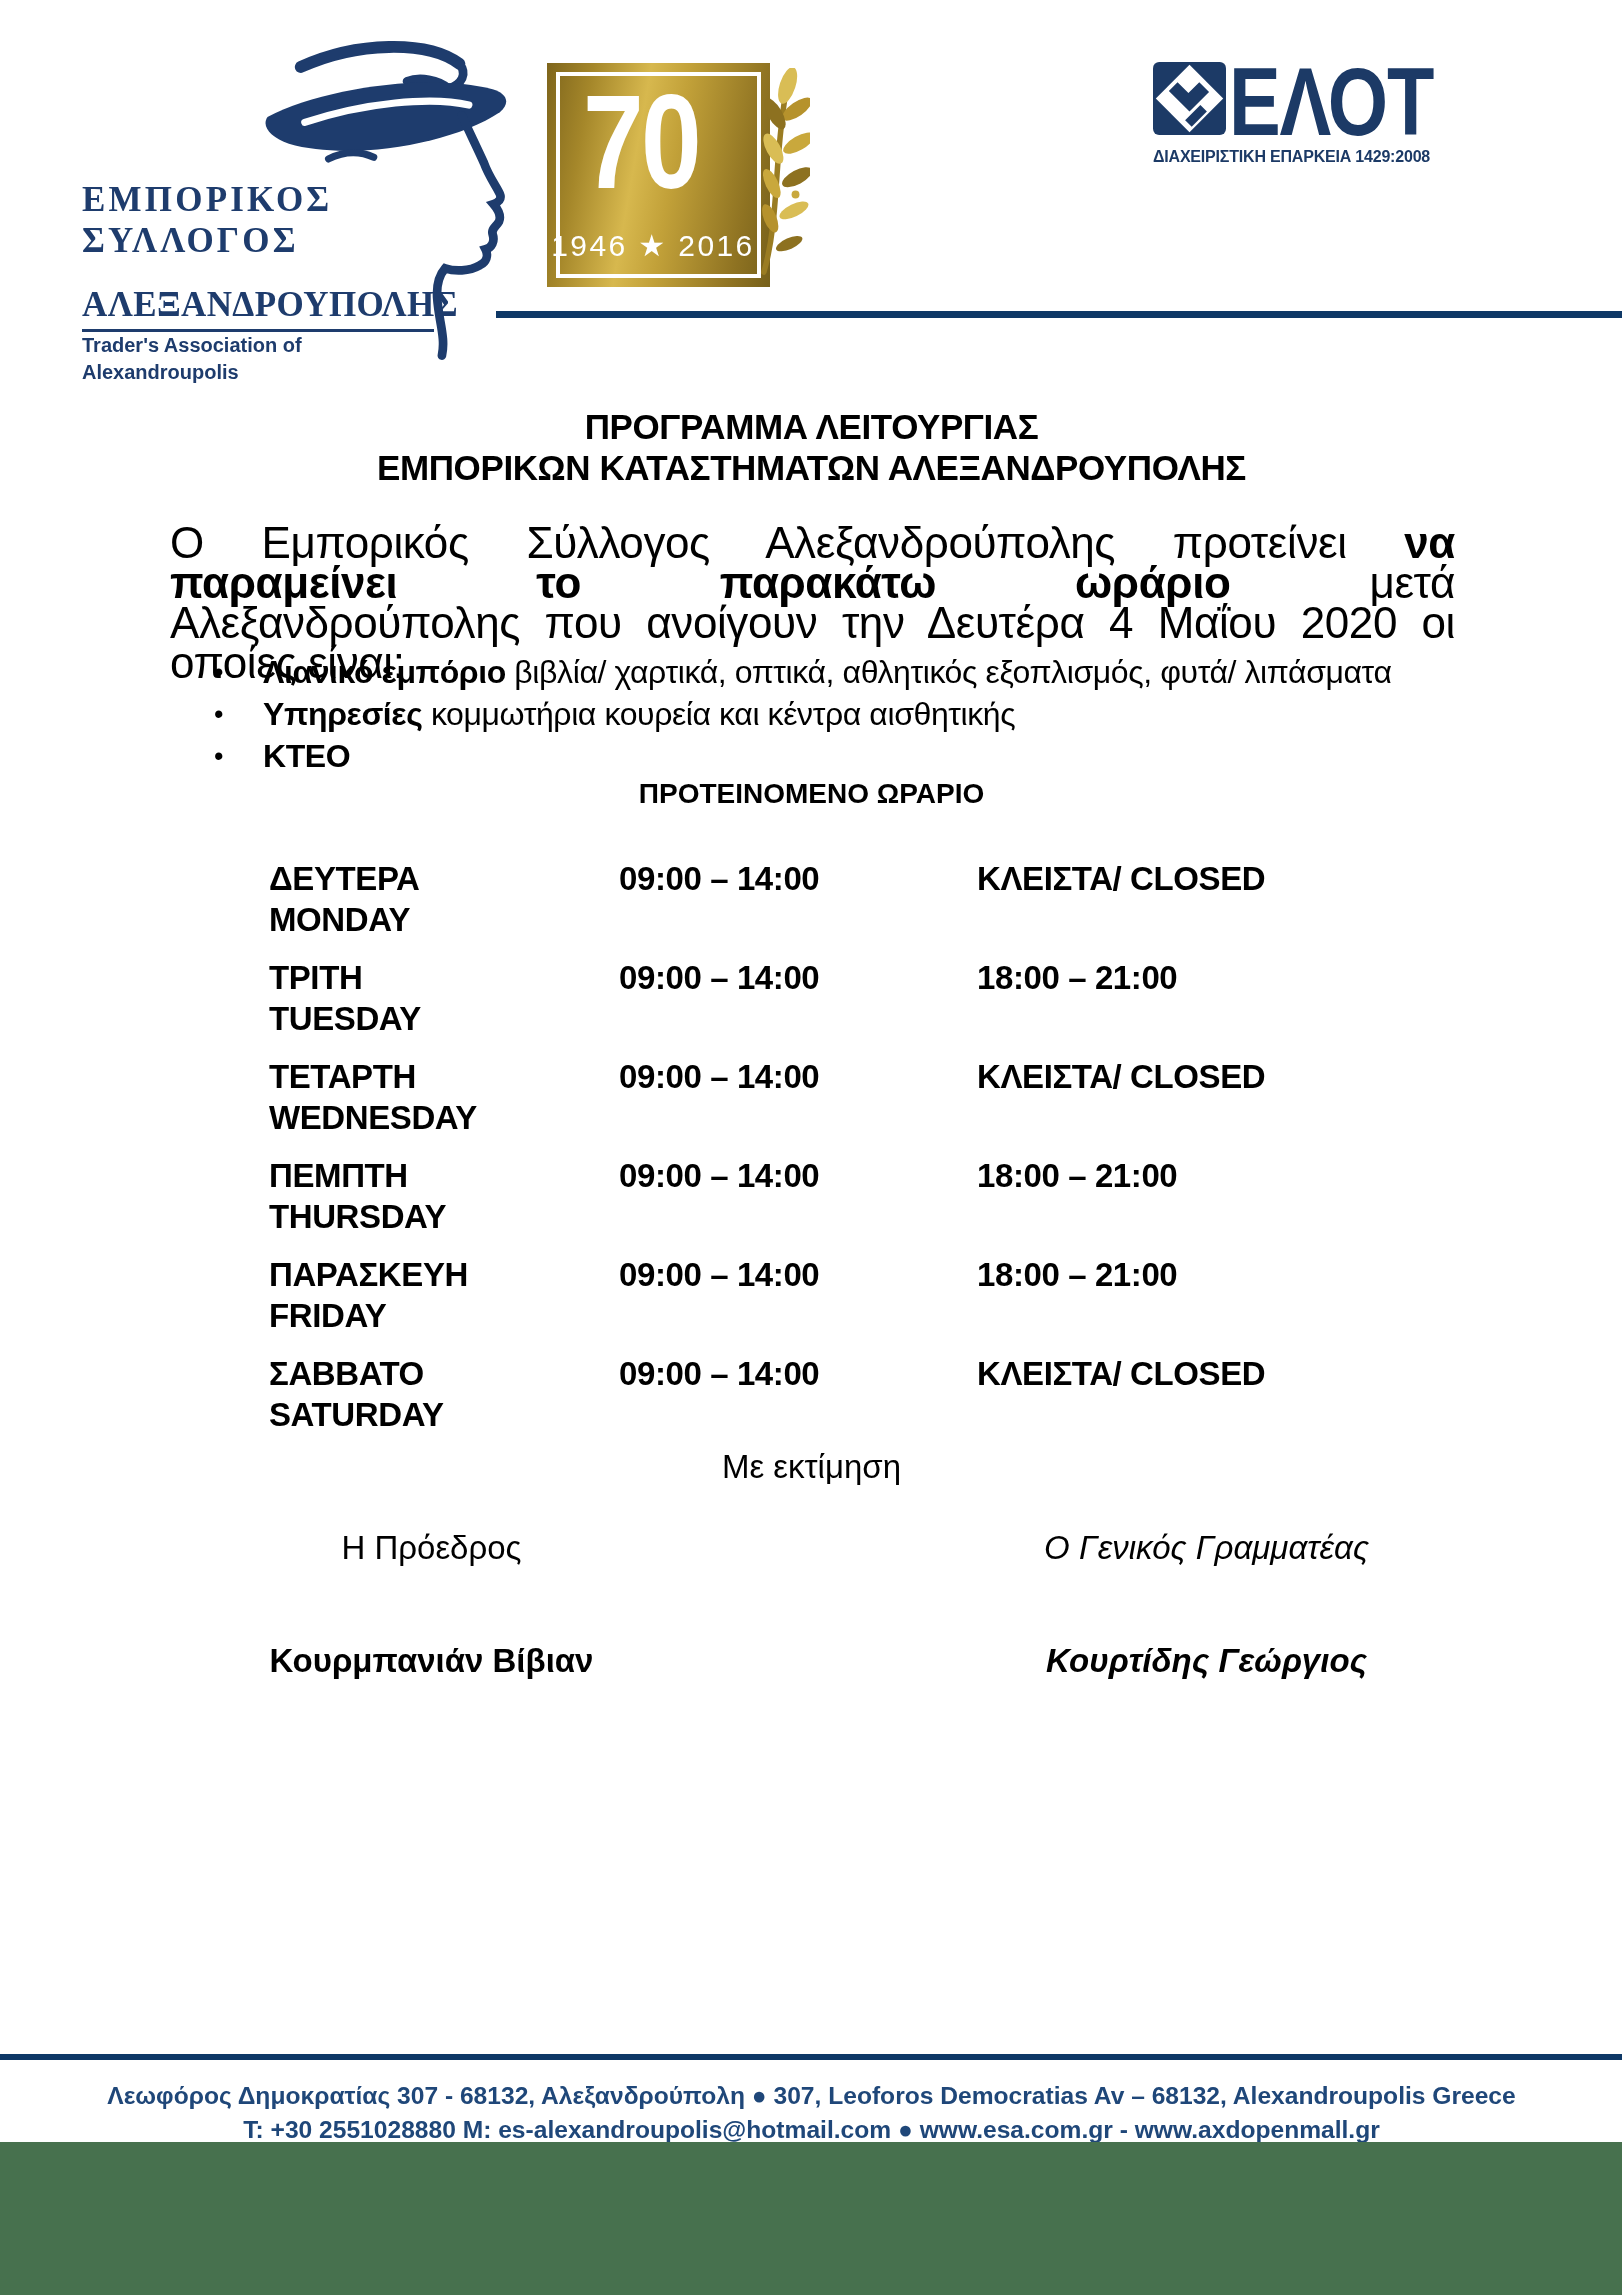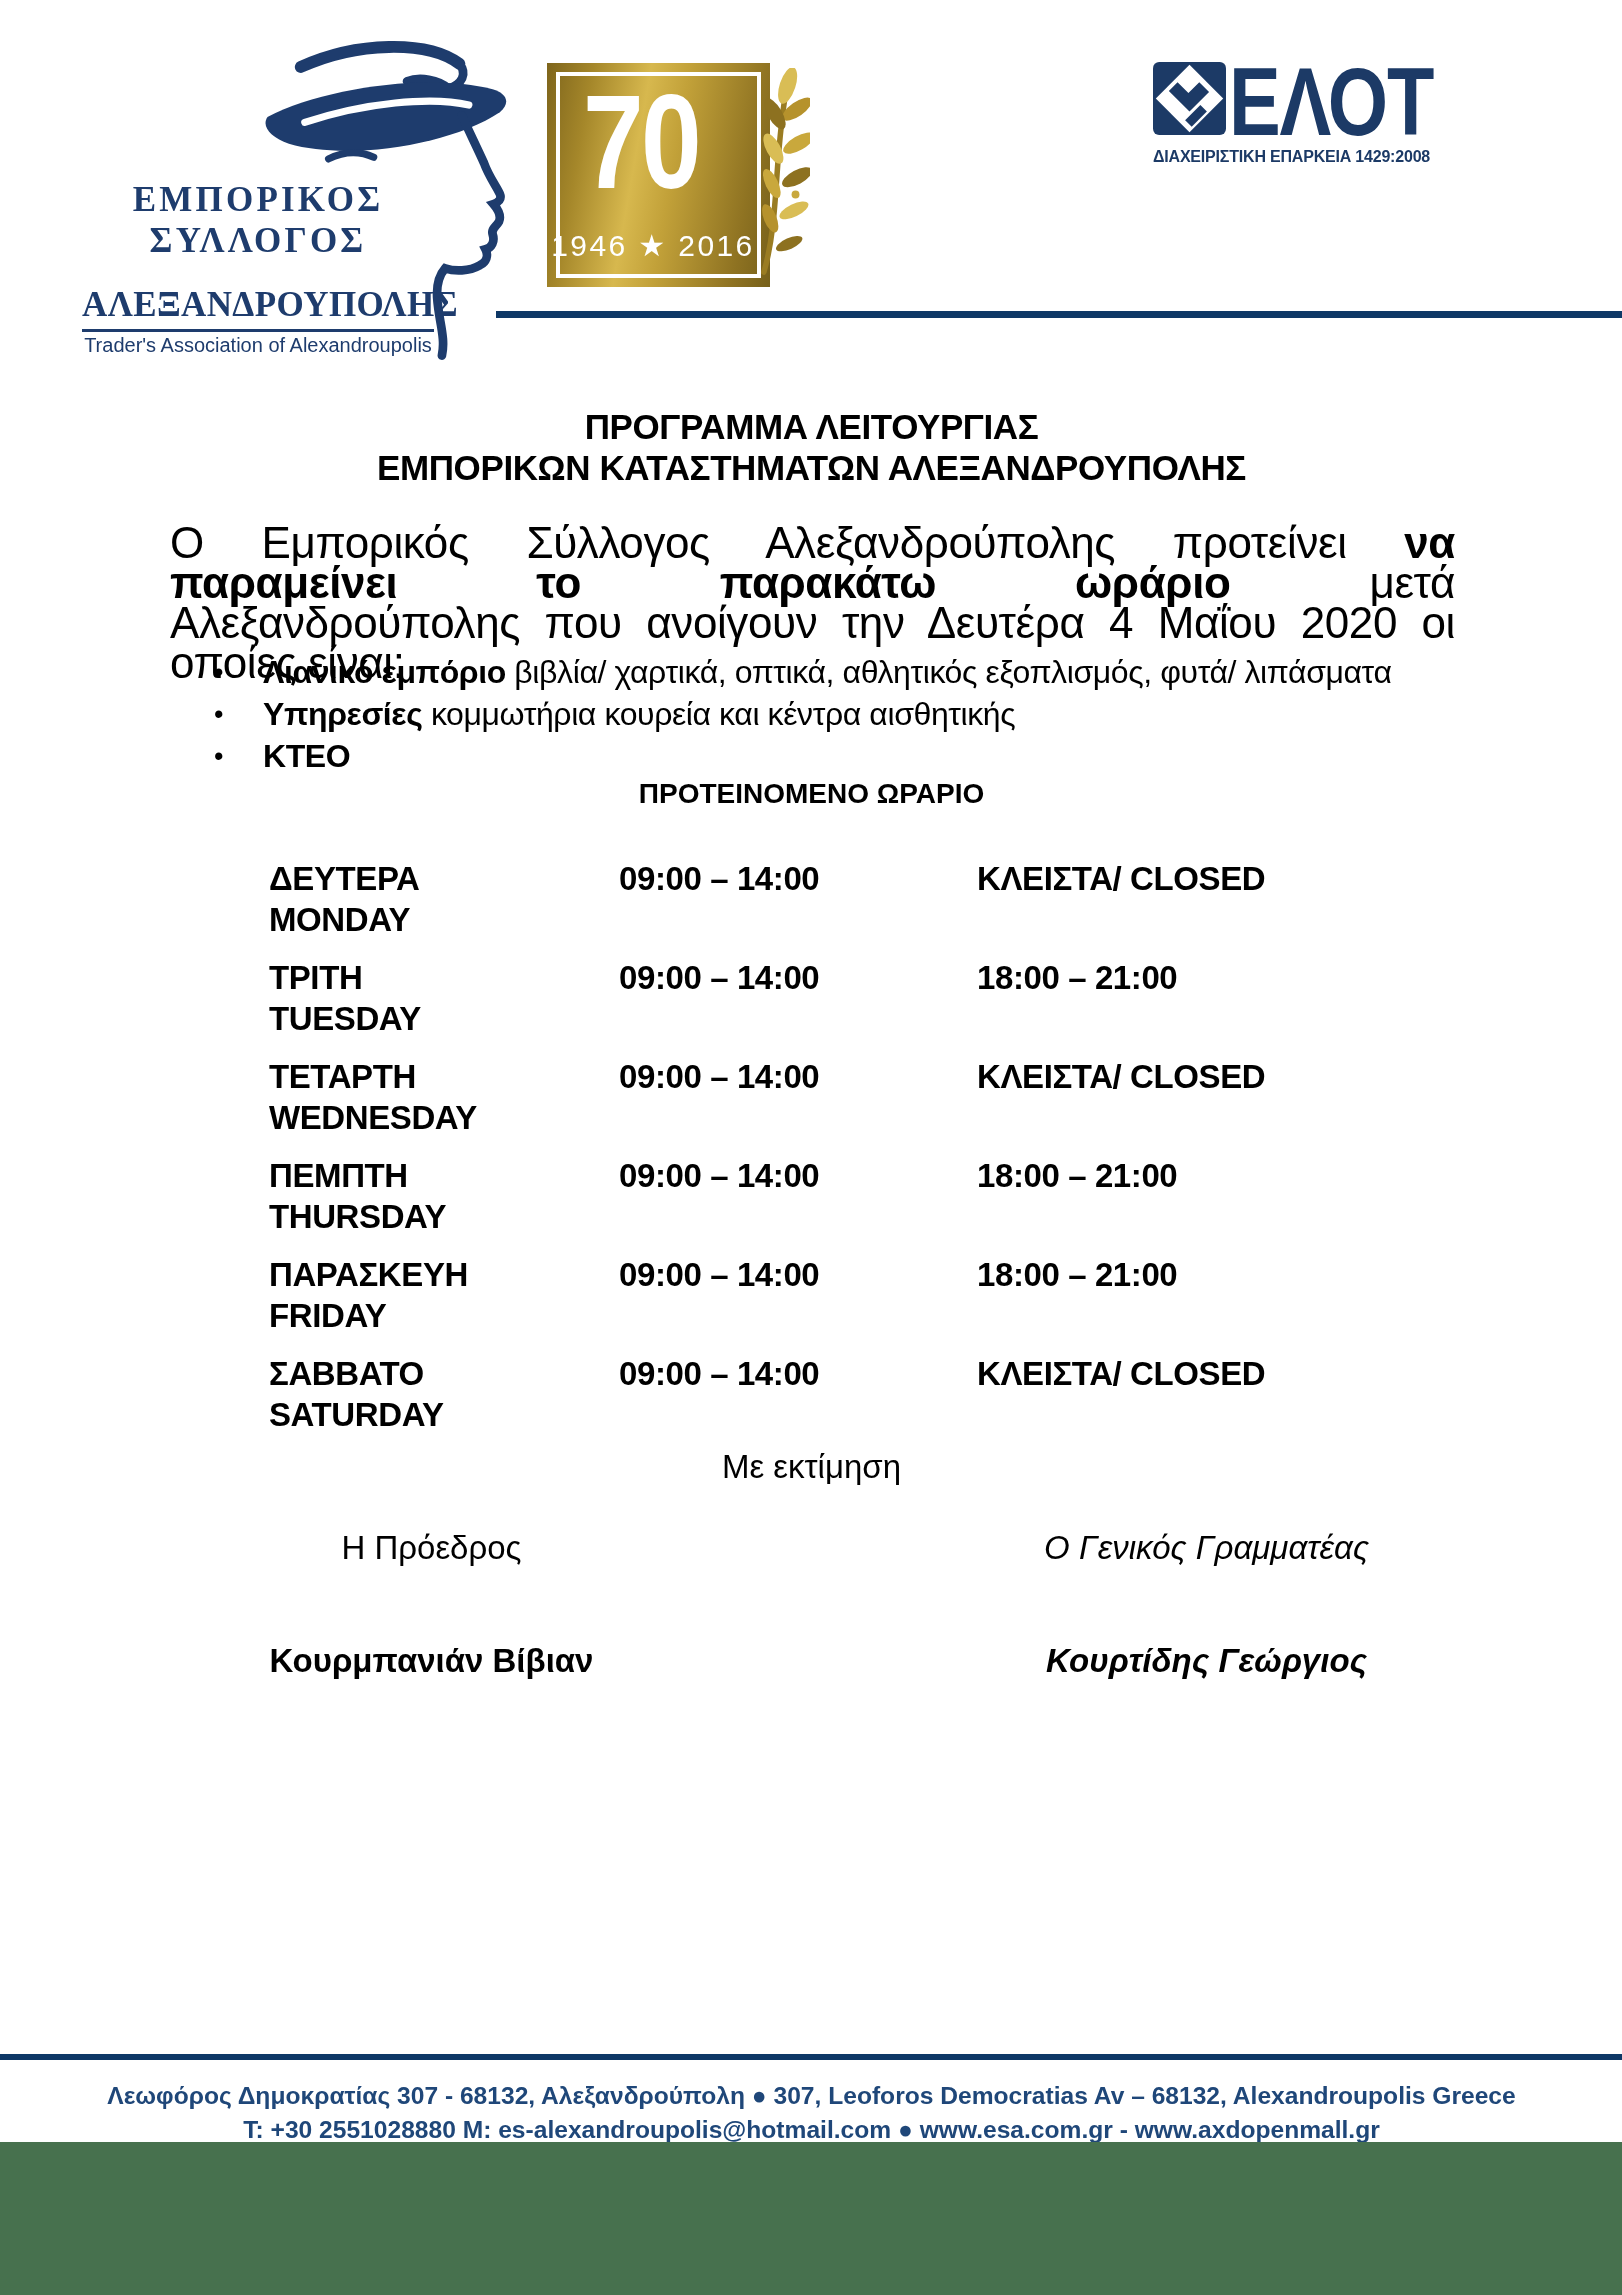--- a/index.html
+++ b/index.html
@@ -9,28 +9,28 @@
     background:#ffffff;
     overflow:hidden;
     font-family:"Liberation Sans",sans-serif;
     color:#000;
   }
   .abs{position:absolute;}
 
   
   .logo-text{
     left:82px;top:179px;width:352px;
-    text-align:center;color:#1e3c6d;
+    color:#1e3c6d;
     font-family:"Liberation Serif",serif;font-weight:bold;
   }
   .logo-line{font-size:35px;line-height:41px;letter-spacing:3.2px;}
   .logo-line.wide{letter-spacing:0.4px;margin-top:23px;}
   .logo-underline{height:3.2px;background:#1e3c6d;margin-top:4px;}
   .logo-sub{
-    font-family:"Liberation Sans",sans-serif;font-weight:normal;
+    font-family:"Liberation Sans",sans-serif;font-weight:bold;
     font-size:20px;line-height:27px;letter-spacing:0;color:#1e3c6d;
   }
   .face-svg{left:261px;top:40px;}
 
   
   .badge{
     left:547px;top:63px;width:223px;height:224px;
     background:linear-gradient(100deg,#7e651c 0%,#a5872a 18%,#d7b84e 40%,#c2a139 55%,#8f7322 85%,#76601a 100%);
   }
   .badge::before{

